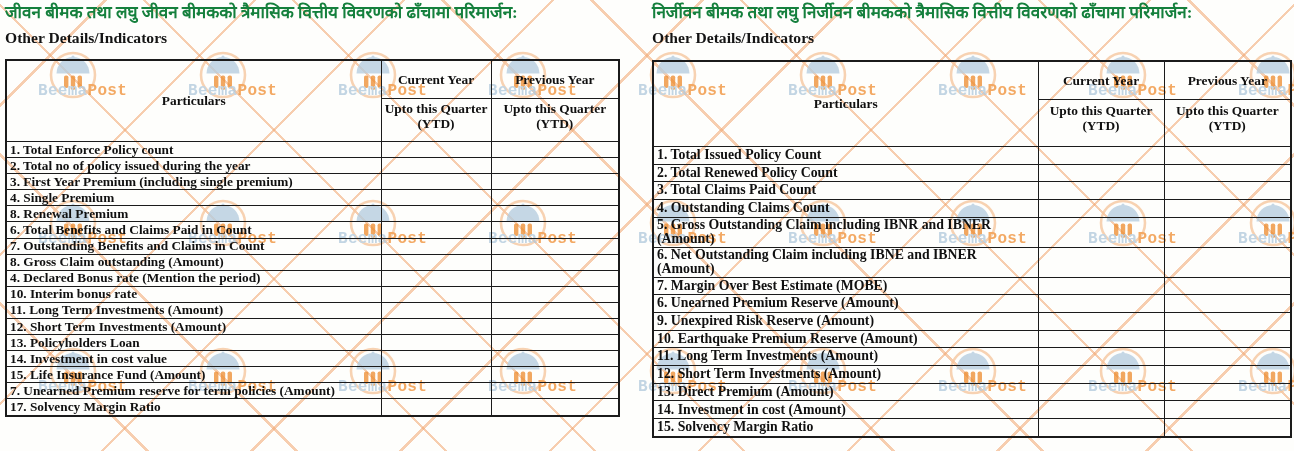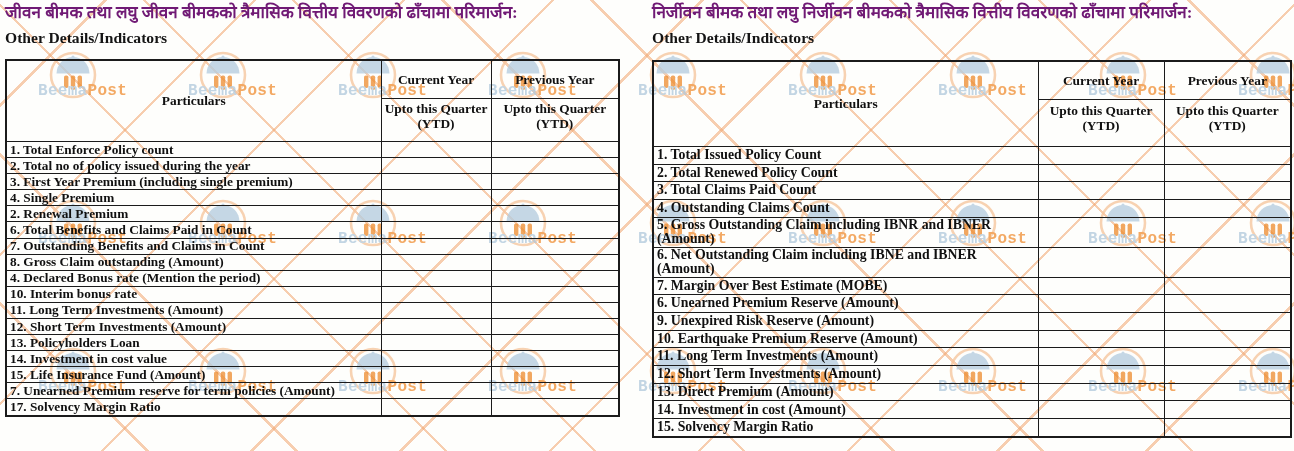--- a/index.html
+++ b/index.html
@@ -25,21 +25,21 @@
   .stamp .brand{
     font-family:Liberation Mono, monospace;
     font-size:16px;font-weight:bold;letter-spacing:.3px;
     margin-top:-16px;position:relative;line-height:1;
     white-space:nowrap;
   }
   
   .sec{position:absolute;top:2px;z-index:1;}
   #left-sec{left:5px;width:613px;}
   #right-sec{left:652px;width:639px;}
-  .np-title{font-size:17px;font-weight:bold;line-height:1.25;color:#701a75;}
+  .np-title{font-size:17px;font-weight:bold;line-height:1.25;color:#15803d;}
   .en-sub{font-size:16.3px;font-weight:bold;margin-top:5px;line-height:1.2;}
   .en-label{font-size:15.6px;font-weight:bold;margin-top:6px;line-height:1.2;}
   table{
     border-collapse:collapse;table-layout:fixed;width:100%;
     border:2.2px solid #1b1b1b;background:transparent;
   }
   #left-sec table{margin-top:11px;}
   #right-sec table{margin-top:12px;}
   th,td{border:1.4px solid #1b1b1b;font-weight:bold;color:#101010;}
   thead th{font-size:13.4px;text-align:center;line-height:1.12;padding:10px 2px;}
@@ -417,21 +417,21 @@
           <td>3.  First Year Premium (including single premium)</td>
           <td class="val"></td>
           <td class="val"></td>
         </tr>
         <tr>
           <td>4.  Single Premium</td>
           <td class="val"></td>
           <td class="val"></td>
         </tr>
         <tr>
-          <td>2.  Renewal Premium</td>
+          <td>8.  Renewal Premium</td>
           <td class="val"></td>
           <td class="val"></td>
         </tr>
         <tr>
           <td>6.  Total Benefits and Claims Paid in Count</td>
           <td class="val"></td>
           <td class="val"></td>
         </tr>
         <tr>
           <td>7.  Outstanding Benefits and Claims in Count</td>

